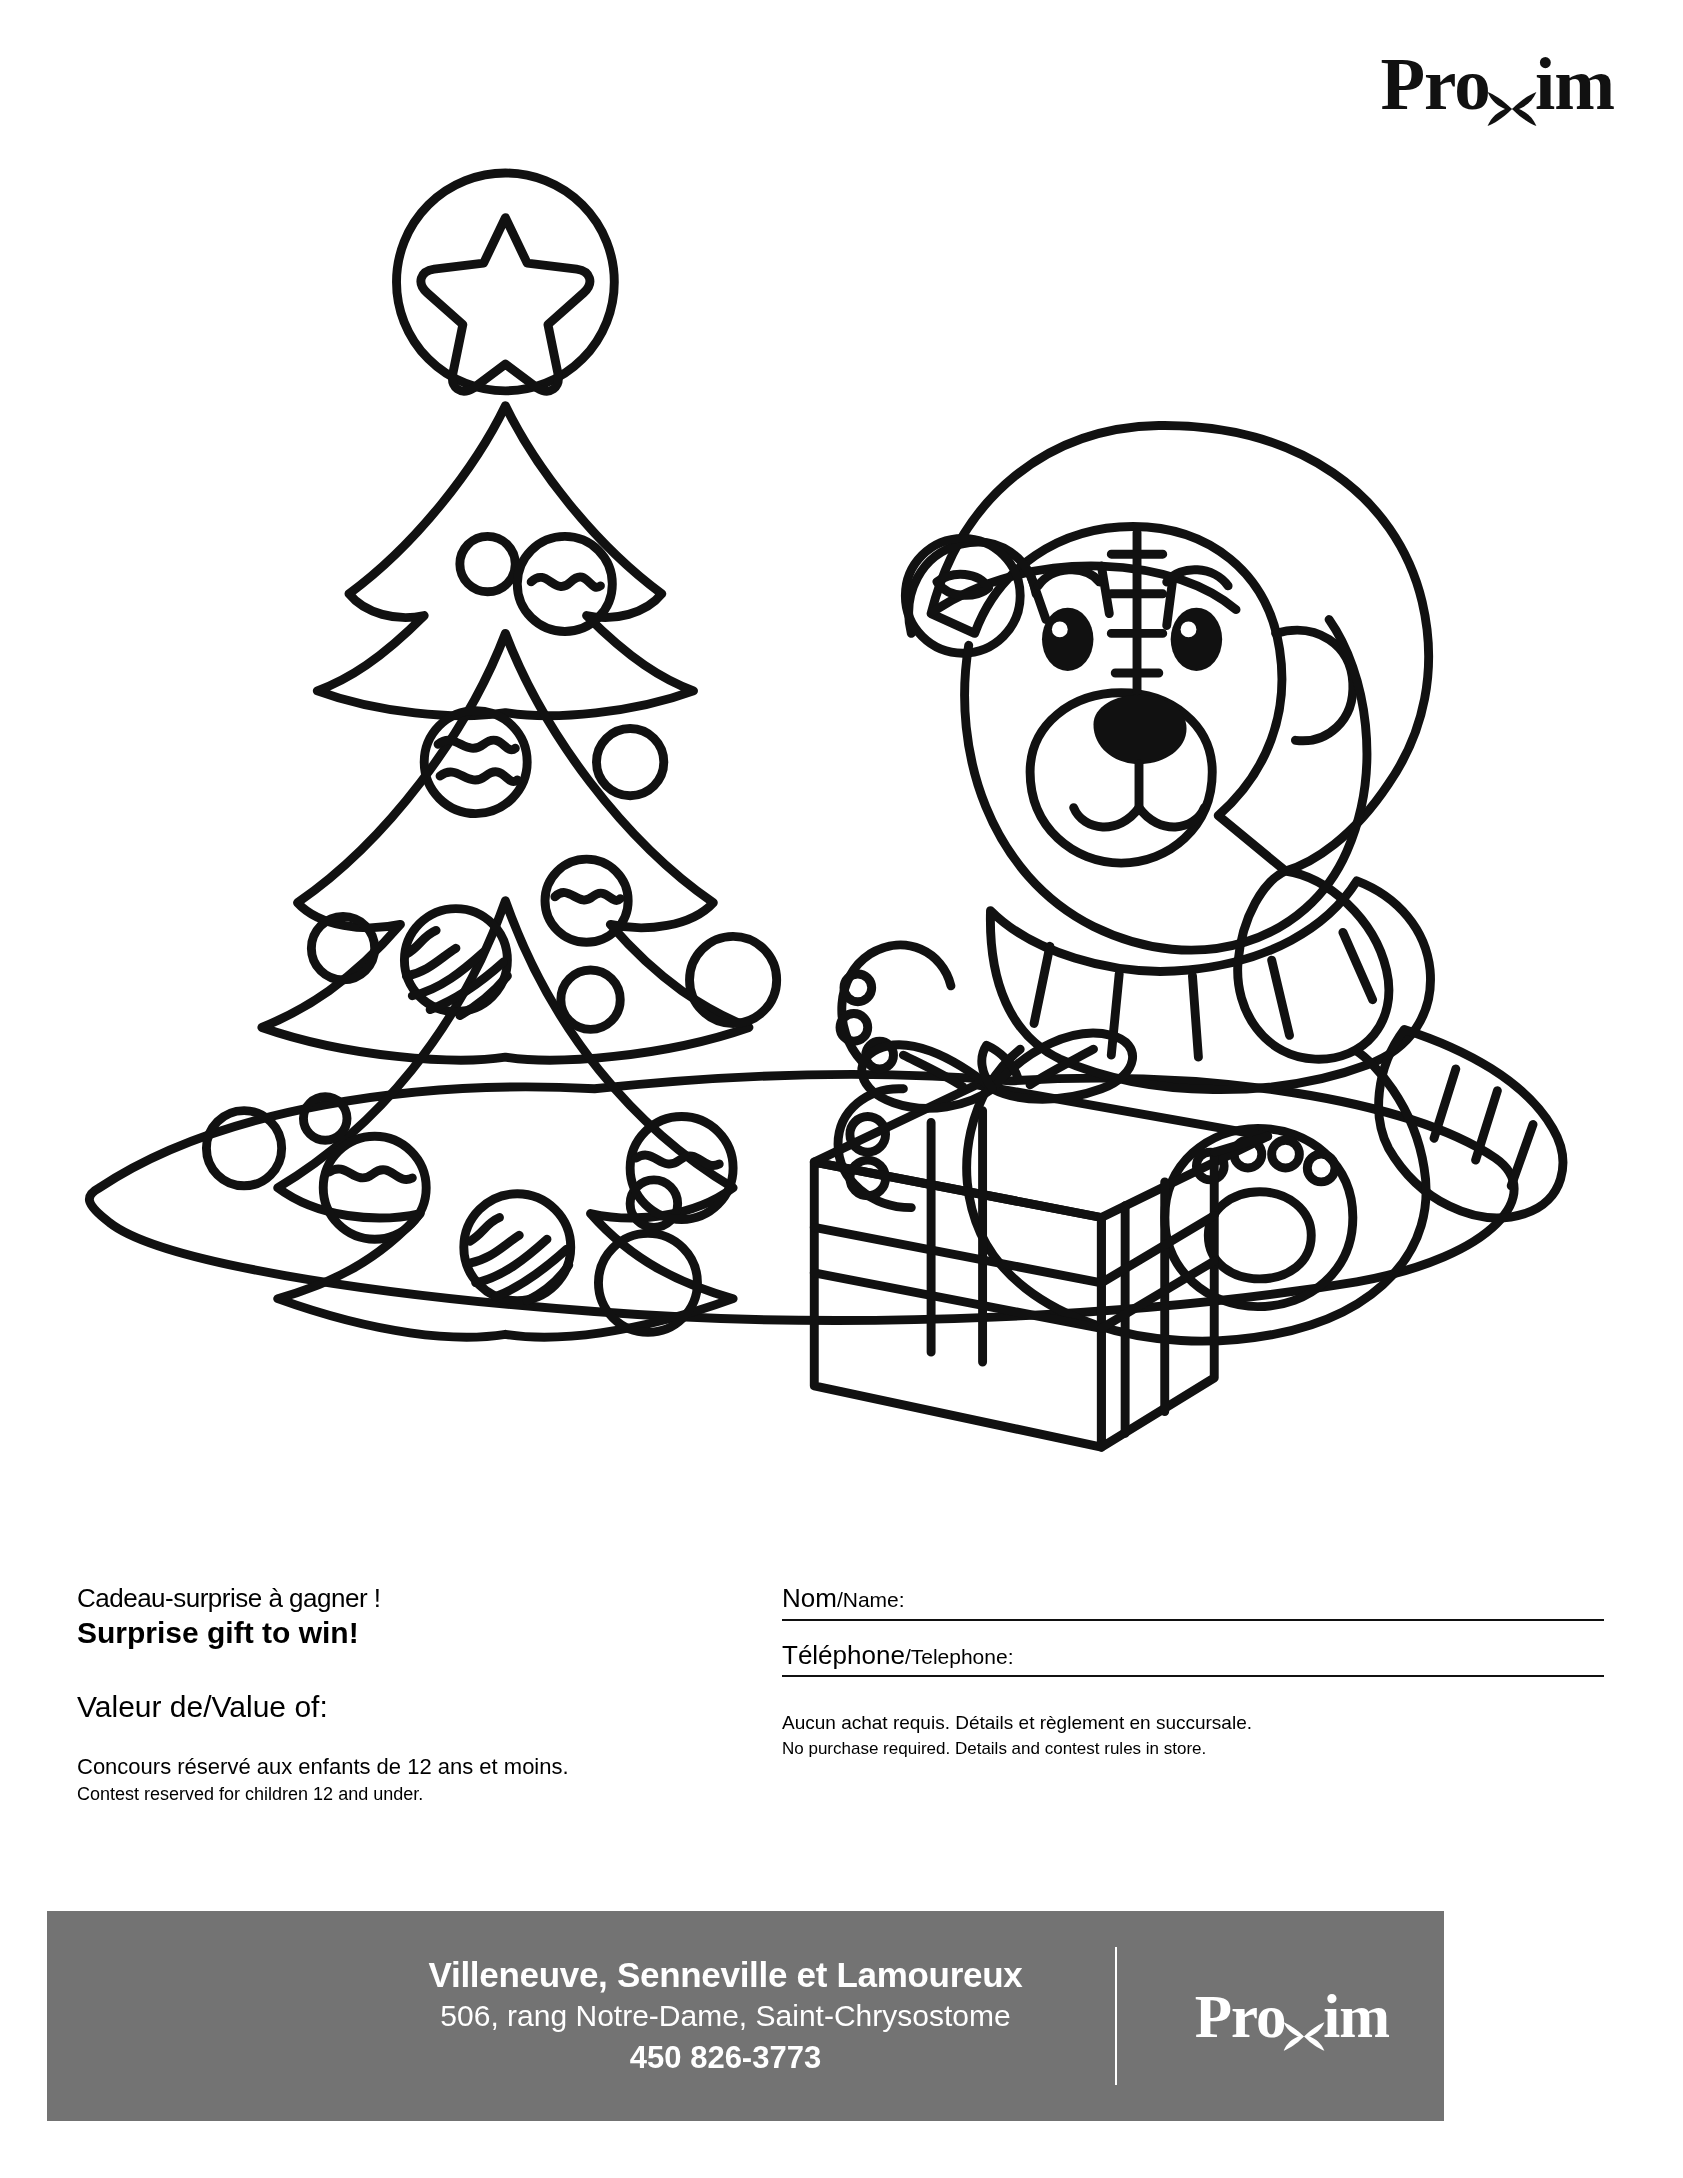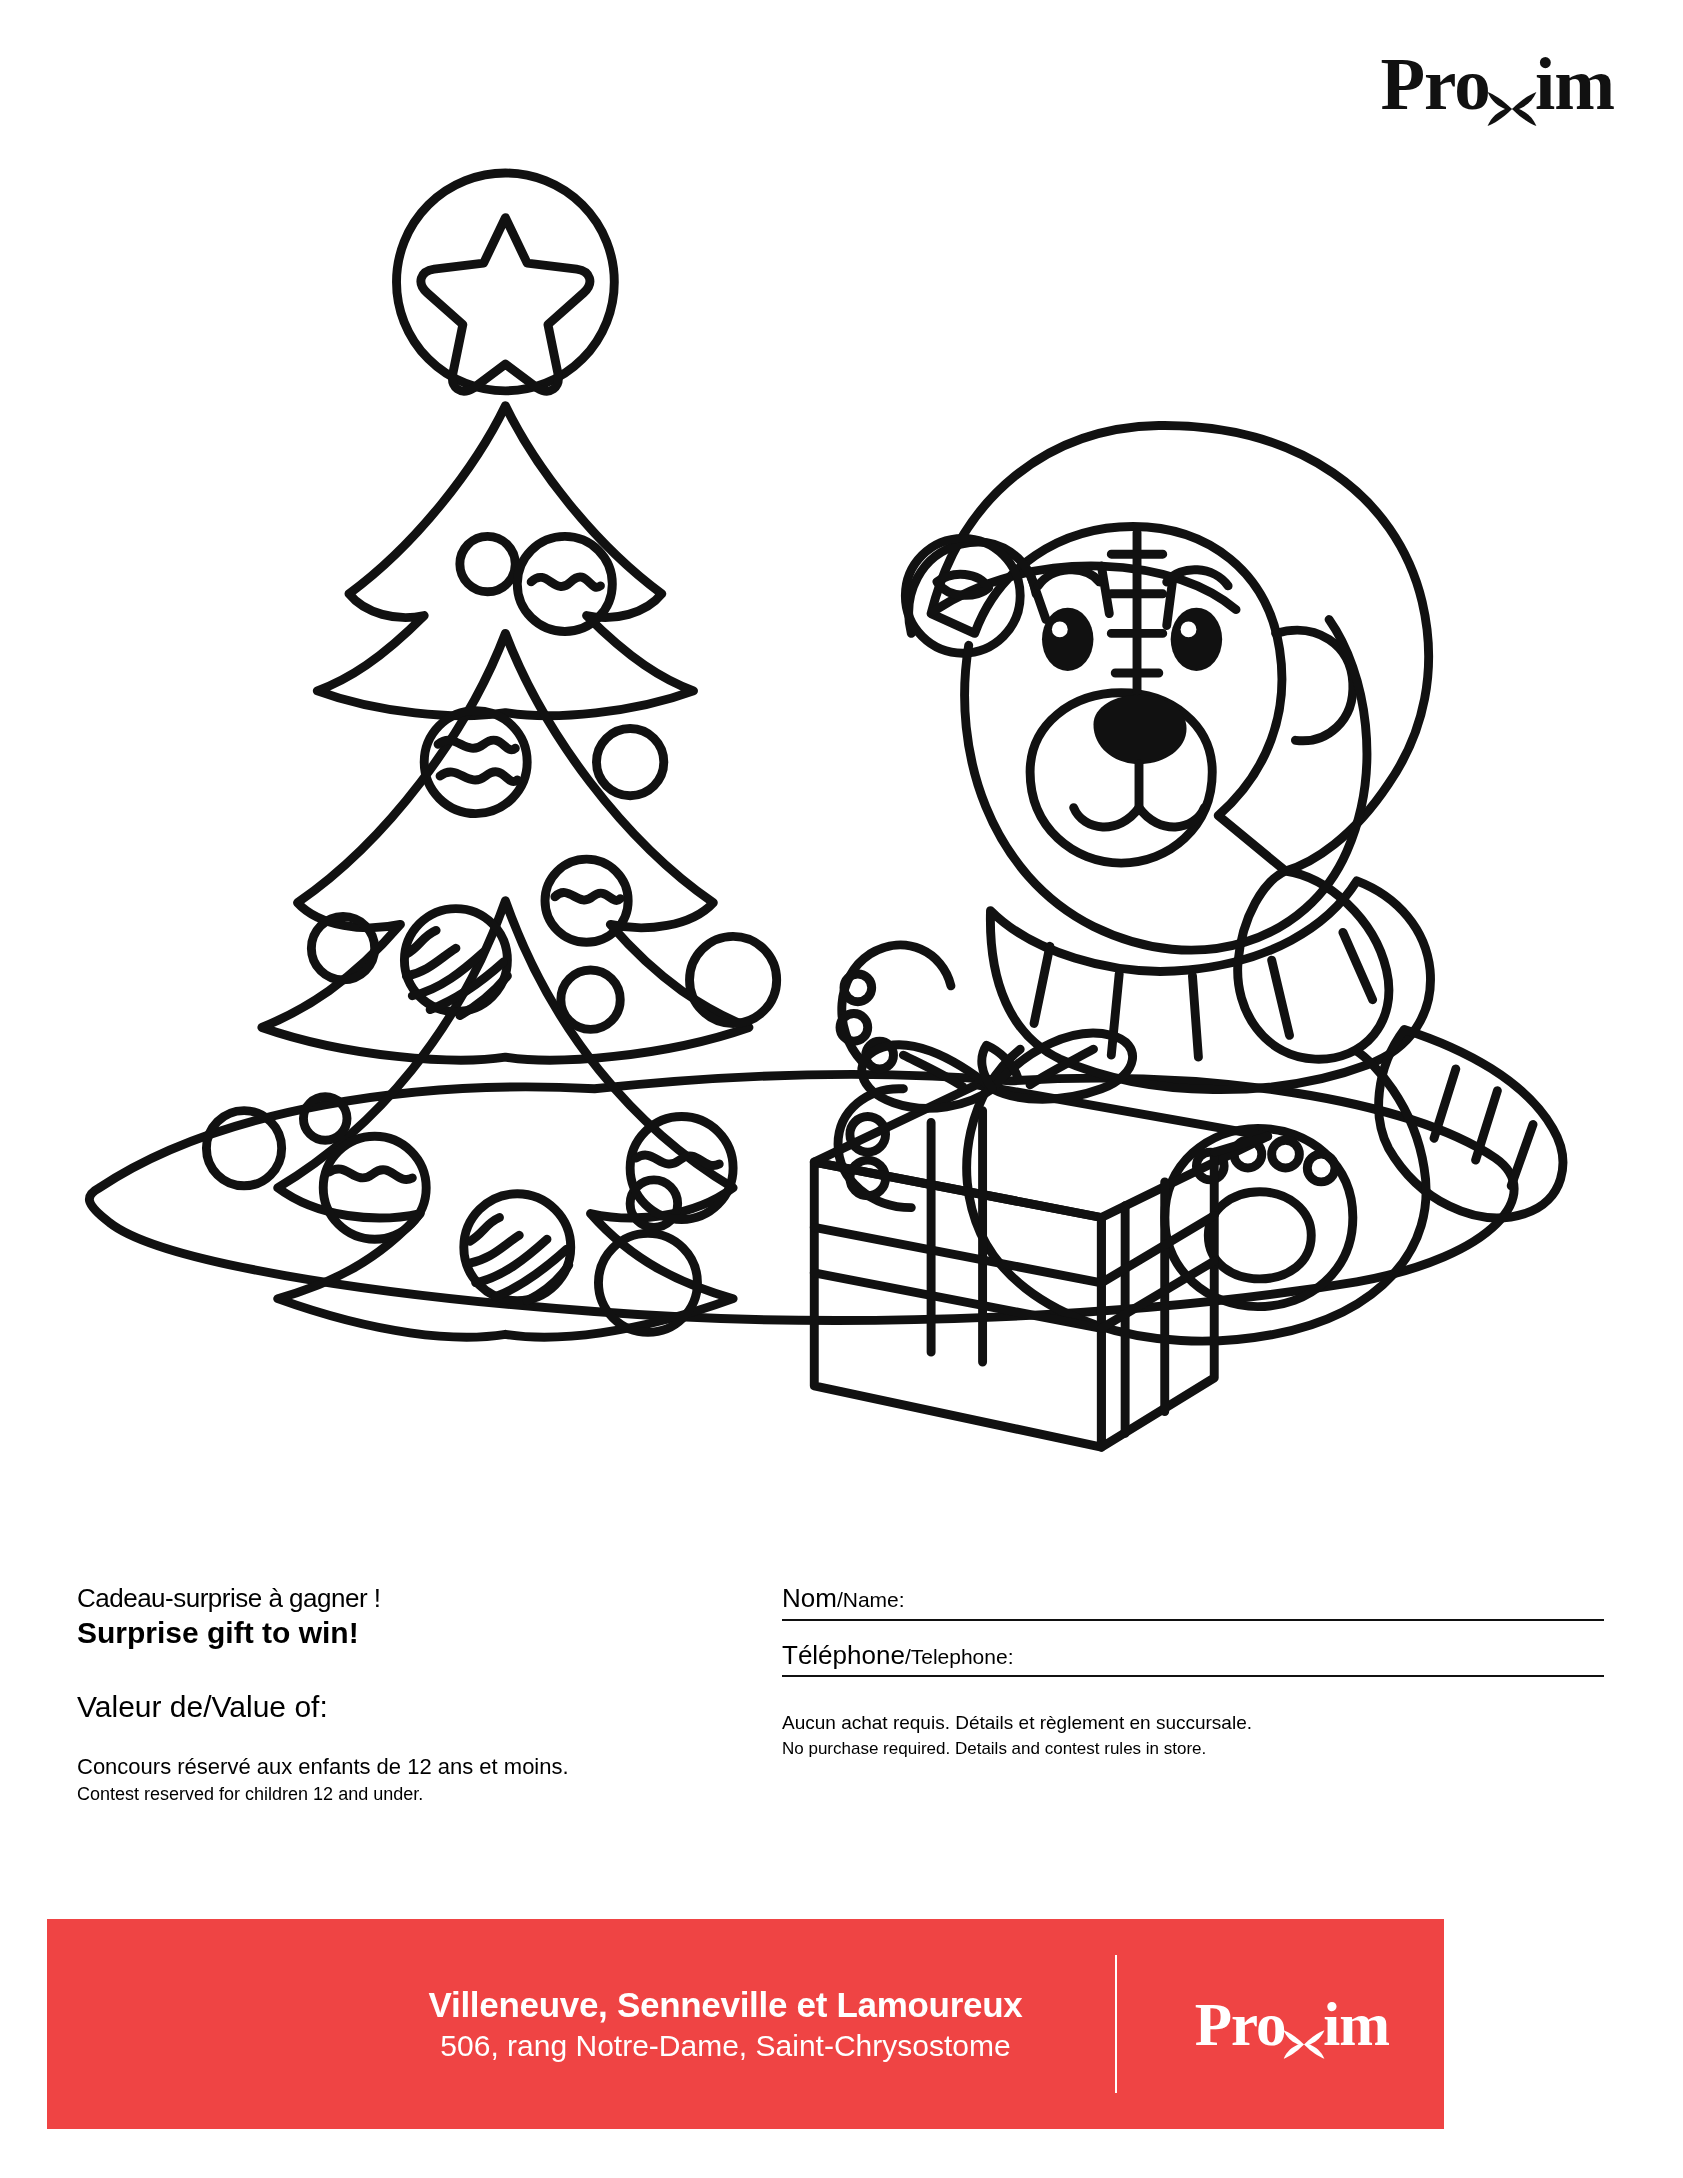--- a/index.html
+++ b/index.html
@@ -151,23 +151,22 @@
     line-height: 1.3;
   }
 
   
   #footer-bar {
     position: absolute;
     left: 47px;
     top: 1911px;
     width: 1397px;
     height: 210px;
-    background: #ef4444;
+    background: #737373;
     color: #ffffff;
-    margin-top: 8px;
   }
   .footer-inner {
     position: relative;
     height: 100%;
     display: flex;
     align-items: center;
     justify-content: center;
   }
   .footer-text {
     text-align: center;
@@ -369,20 +368,21 @@
       <div class="disclaimer-fr">Aucun achat requis. Détails et règlement en succursale.</div>
       <div class="disclaimer-en">No purchase required. Details and contest rules  in store.</div>
     </div>
   </div>
 
   <div id="footer-bar">
     <div class="footer-inner">
       <div class="footer-text">
         <div class="footer-store">Villeneuve, Senneville et Lamoureux</div>
         <div class="footer-address"><span class="street">506, rang Notre-Dame, </span><span class="city">Saint-Chrysostome</span></div>
+        <div class="footer-phone">450 826-3773</div>
       </div>
       <div class="footer-divider"></div>
       <div id="footer-logo" class="brand-logo">
         <span>Pro</span>
           <span class="mark">
             <svg viewBox="0 0 100 100" aria-hidden="true">
               <g fill="#ffffff">
                 <path d="M50 50 C 34 34, 20 26, 10 22 C 16 36, 26 46, 44 52 Z"></path>
                 <path d="M50 50 C 66 34, 80 26, 90 22 C 84 36, 74 46, 56 52 Z"></path>
                 <path d="M50 50 C 34 66, 20 74, 10 78 C 16 64, 26 54, 44 48 Z"></path>

